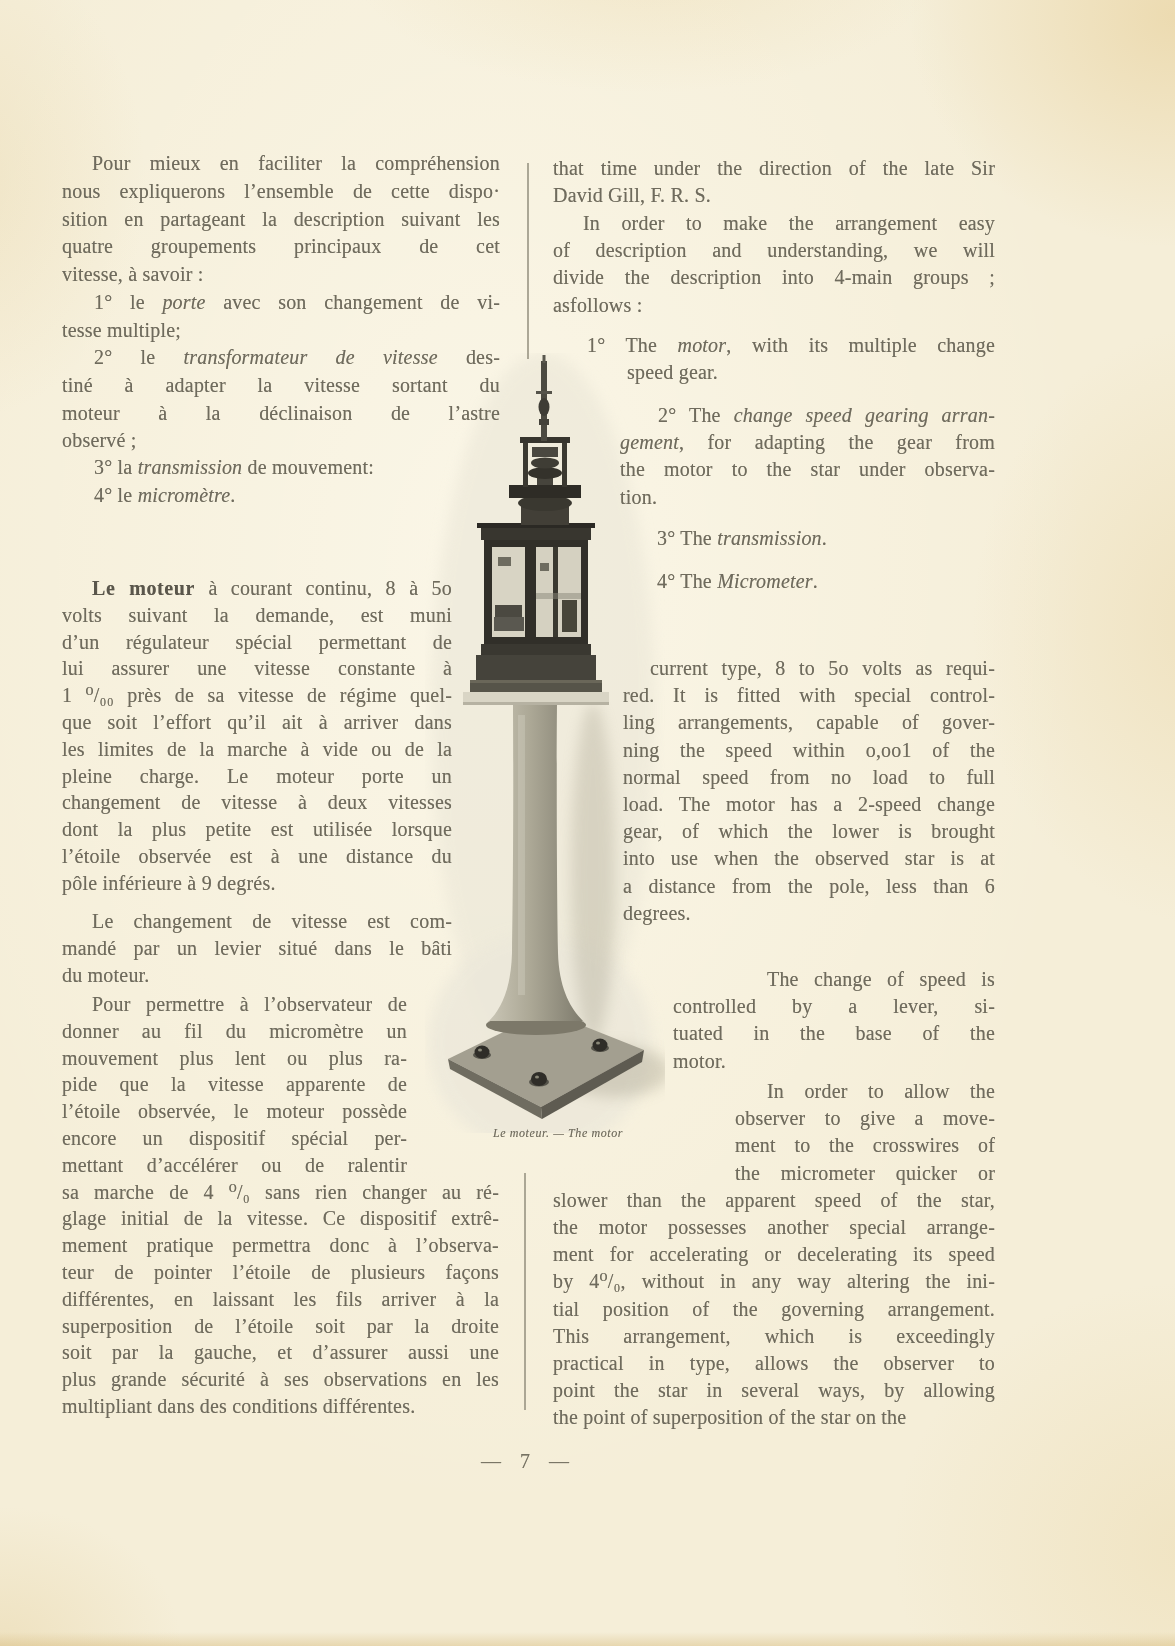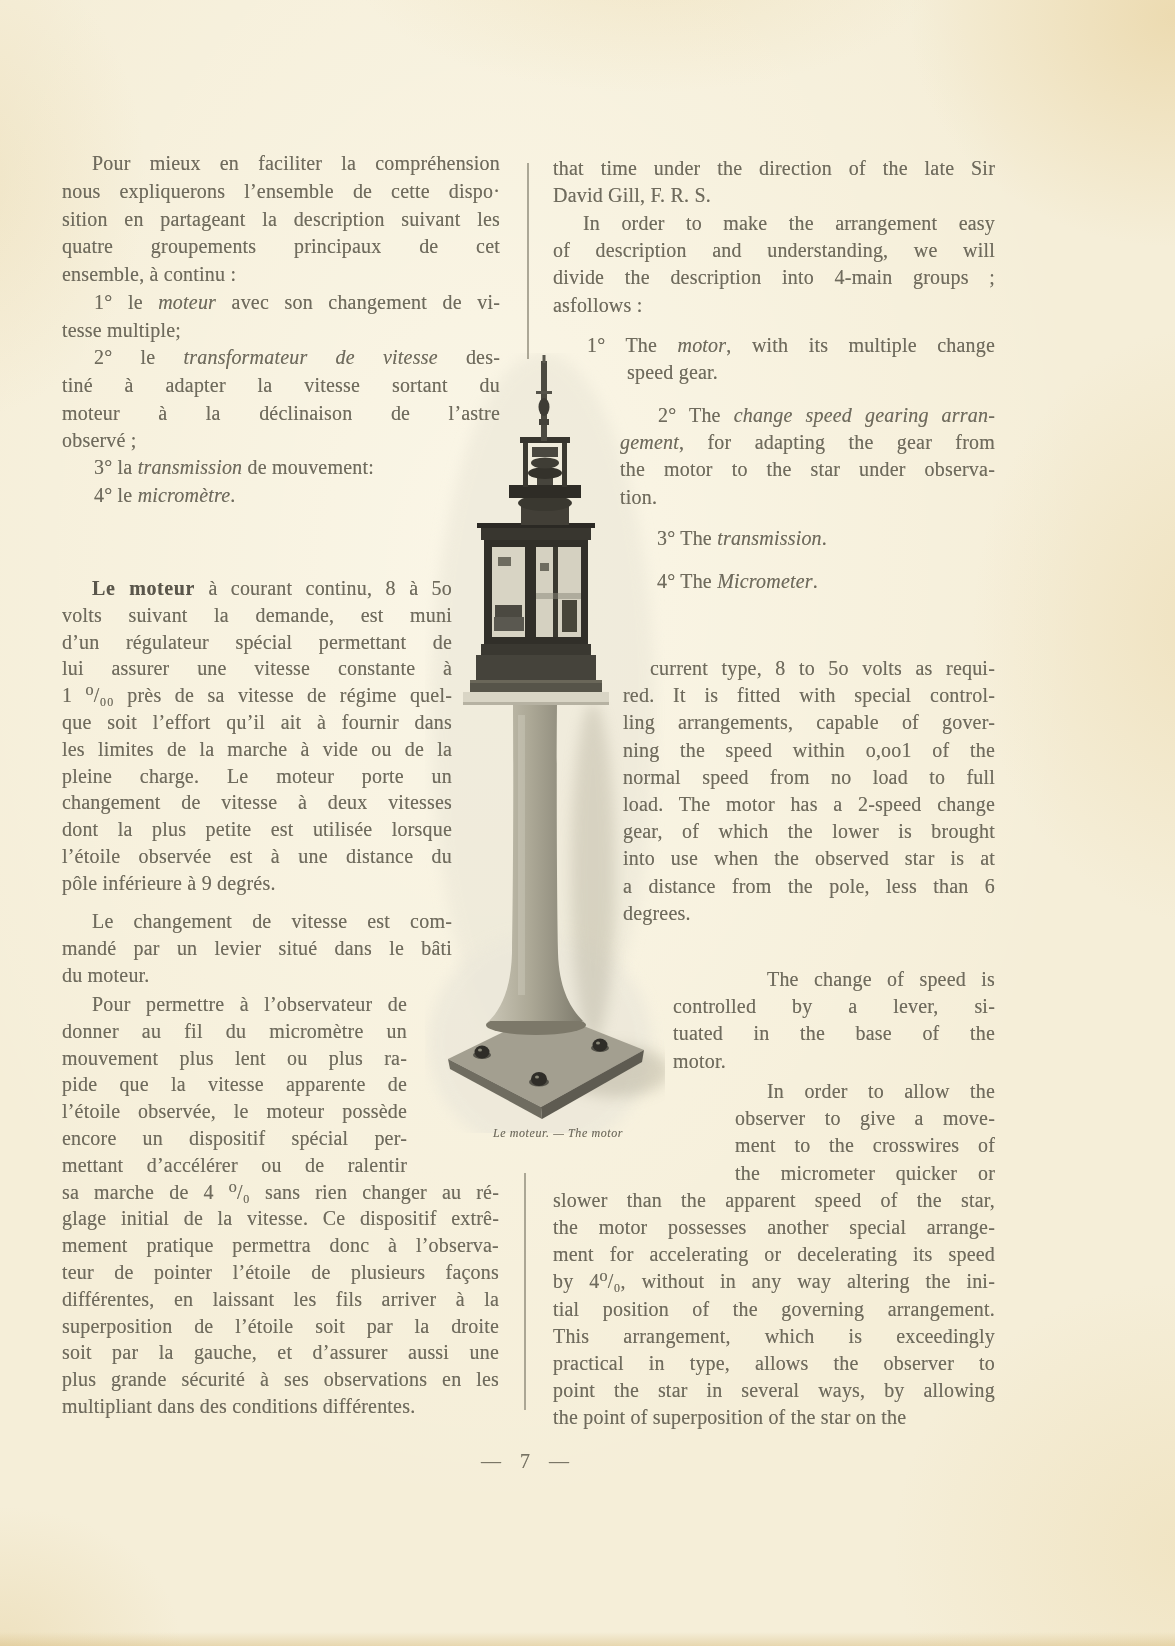--- a/index.html
+++ b/index.html
@@ -178,45 +178,45 @@
   </div>
 
   <div class="rule rule-top"></div>
   <div class="rule rule-bottom"></div>
 
   <div class="blk fr" id="f1">
       <div class="ln">Pour mieux en faciliter la compréhension</div>
       <div class="ln">nous expliquerons l’ensemble de cette dispo·</div>
       <div class="ln">sition en partageant la description suivant les</div>
       <div class="ln">quatre groupements principaux de cet</div>
-      <div class="ln last">ensemble, à continu :</div>
+      <div class="ln last">vitesse, à savoir :</div>
     </div>
   <div class="blk fr" id="f2">
-      <div class="ln">1° le <i>moteur</i> avec son changement de vi-</div>
+      <div class="ln">1° le <i>porte</i> avec son changement de vi-</div>
       <div class="ln last">tesse multiple;</div>
     </div>
   <div class="blk fr" id="f3">
       <div class="ln">2° le <i>transformateur de vitesse</i> des-</div>
       <div class="ln">tiné à adapter la vitesse sortant du</div>
       <div class="ln">moteur à la déclinaison de l’astre</div>
       <div class="ln last">observé ;</div>
     </div>
   <div class="blk fr" id="f4">
       <div class="ln last">3° la <i>transmission</i> de mouvement:</div>
     </div>
   <div class="blk fr" id="f5">
       <div class="ln last">4° le <i>micromètre</i>.</div>
     </div>
   <div class="blk frb" id="f6">
       <div class="ln"><b>Le moteur</b> à courant continu, 8 à 5o</div>
       <div class="ln">volts suivant la demande, est muni</div>
       <div class="ln">d’un régulateur spécial permettant de</div>
       <div class="ln">lui assurer une vitesse constante à</div>
       <div class="ln">1 ⁰/₀₀ près de sa vitesse de régime quel-</div>
-      <div class="ln">que soit l’effort qu’il ait à fournir dans</div>
+      <div class="ln">que soit l’effort qu’il ait à arriver dans</div>
       <div class="ln">les limites de la marche à vide ou de la</div>
       <div class="ln">pleine charge. Le moteur porte un</div>
       <div class="ln">changement de vitesse à deux vitesses</div>
       <div class="ln">dont la plus petite est utilisée lorsque</div>
       <div class="ln">l’étoile observée est à une distance du</div>
       <div class="ln last">pôle inférieure à 9 degrés.</div>
     </div>
   <div class="blk frb" id="f7">
       <div class="ln">Le changement de vitesse est com-</div>
       <div class="ln">mandé par un levier situé dans le bâti</div>

